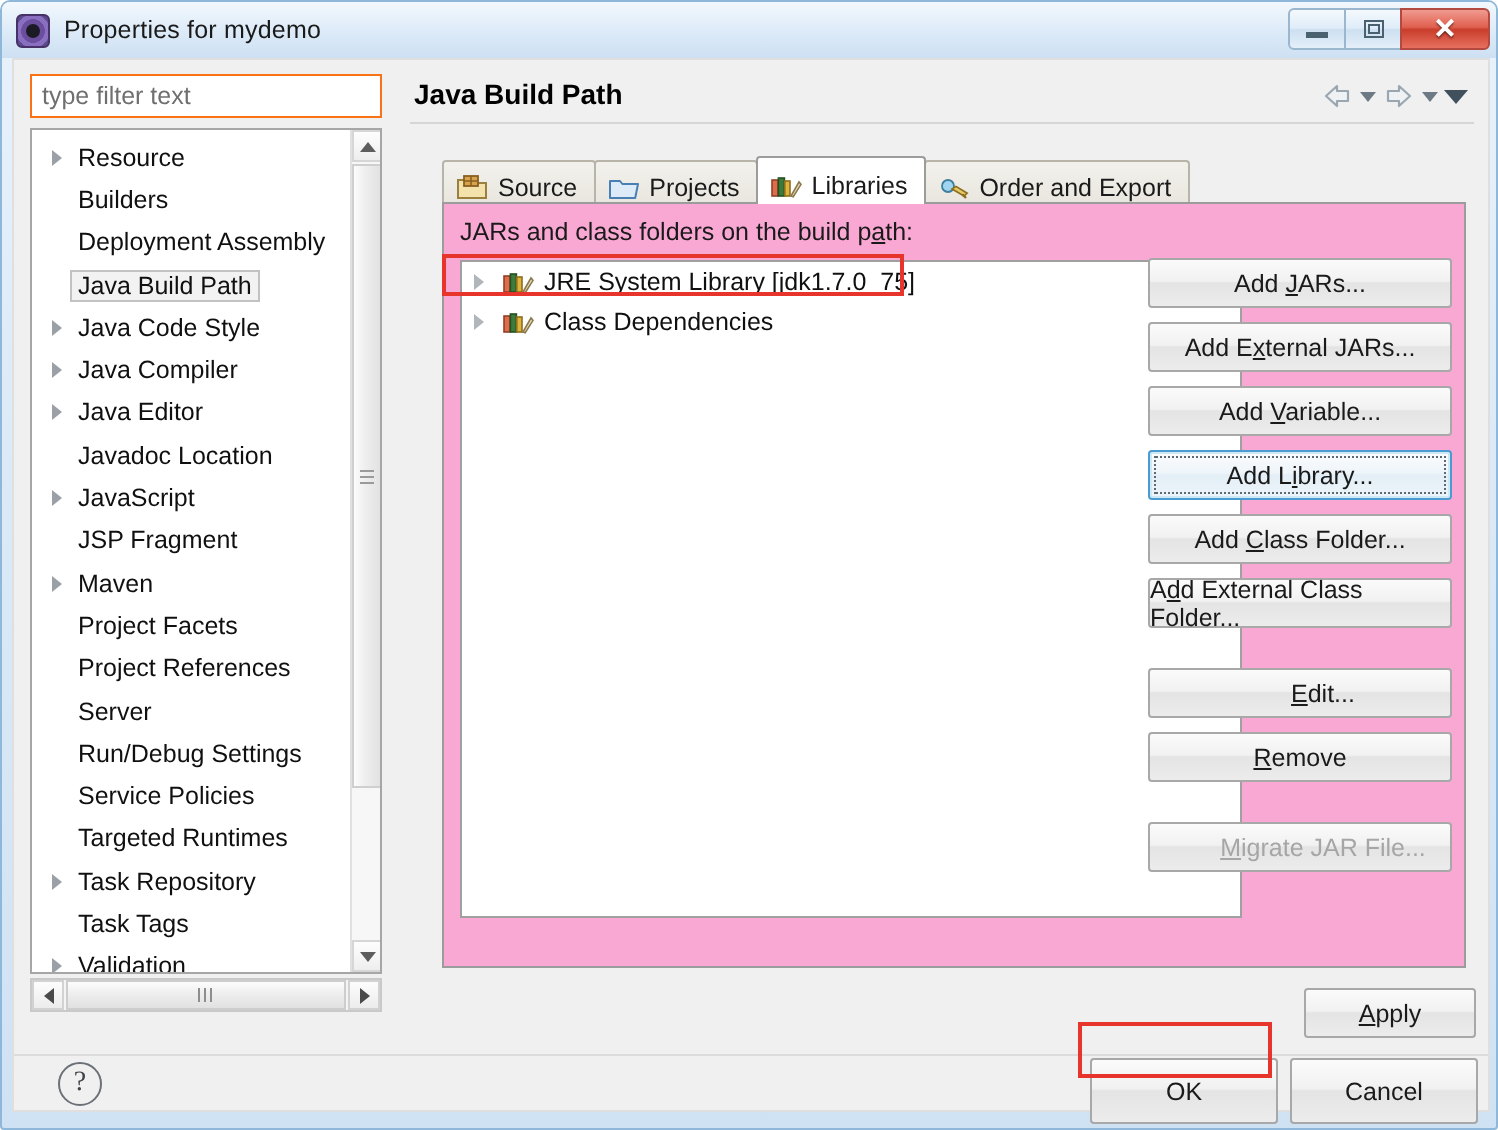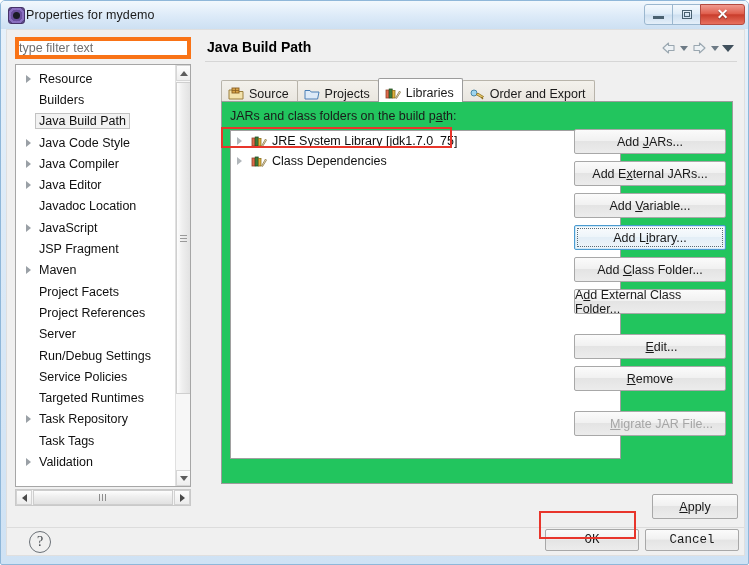--- a/index.html
+++ b/index.html
@@ -33,21 +33,21 @@
     border-radius: 3px;
     background: radial-gradient(circle at 50% 50%, #2b2b3a 0 28%, #6b4f9e 30% 55%, #8a6fc0 57% 78%, #5d4a8a 80% 100%);
     border: 1px solid #463268;
     position: relative;
   }
   .app-icon::after {
     content:""; position:absolute; left:4px; top:4px; width:7px; height:7px;
     border-radius:50%; background:#1b1b26;
   }
   .title-text {
-    margin-left: 1px;
+    margin-left: 7px;
     font-size: 12.5px;
     color: #1a1a1a;
     letter-spacing: .1px;
   }
   .win-btns {
     position: absolute; right: 3px; top: 2px;
     display: flex; align-items: center; height: 22px;
   }
   .wb {
     width: 29px; height: 21px;
@@ -84,24 +84,25 @@
 
   
   .left-col {
     position: absolute; left: 3px; top: 4px;
     width: 186px; height: 460px;
   }
   .filter-box {
     position: absolute; left: 5px; top: 3px;
     width: 176px; height: 22px;
     background: #ffffff;
-    border: 4px solid #f97316;
+    border: 1px solid #f97316;
     font-family: "Liberation Sans", sans-serif;
     font-size: 12.5px;
     color: #4e4e4e;
+    padding-left: 5px;
     outline: none;
   }
   .filter-box::placeholder { color: #6f6f6f; opacity: 1; }
 
   .tree-panel {
     position: absolute; left: 5px; top: 30px;
     width: 176px; height: 423px;
     background: #ffffff;
     border: 1px solid #a6a6a6;
     overflow: hidden;
@@ -248,21 +249,21 @@
     height: 24px;
     border-color: #9c9c9c;
     z-index: 3;
     position: relative;
   }
   .tab-ico { width: 16px; height: 14px; margin-right: 5px; flex: none; }
 
   .tab-body {
     position: absolute; left: 20px; top: 67px;
     width: 512px; height: 383px;
-    background: #22c55e;
+    background: #f9a8d4;
     border: 1px solid #9c9c9c;
     border-top: 1px solid #9c9c9c;
     z-index: 1;
   }
   .tab-mask {
     position: absolute; left: 0px; top: -1px;
     height: 1px; background: #ffffff;
     z-index: 4;
   }
   .body-label {
@@ -360,26 +361,26 @@
     width: 22px; height: 22px;
     border-radius: 50%;
     border: 1.6px solid #6b7177;
     color: #3f4449;
     font-size: 14px;
     display: flex; align-items: center; justify-content: center;
     font-family: "Liberation Serif", serif;
   }
   .btn-ok, .btn-cancel {
     position: absolute; top: 1px;
-    width: 94px; height: 22px;
+    width: 94px; height: 33px;
     background: linear-gradient(to bottom,#fbfbfb 0%,#f1f1f1 46%,#e4e4e4 50%,#ececec 100%);
     border: 1px solid #a8a8a8;
     border-radius: 2px;
     font-size: 12.5px; color:#1a1a1a;
-    display:flex;align-items:center;justify-content:center;font-family:Liberation Mono, monospace;
+    display:flex;align-items:center;justify-content:center;
   }
   .btn-ok { left: 538px; }
   .btn-cancel { left: 638px; }
 </style>
 </head>
 <body>
 
 <div class="window">
 
   <div class="titlebar">
@@ -405,20 +406,24 @@
 
       <div class="tree-panel">
         <div class="tree-list" id="tree-list">
             <div class="tree-item">
               <span class="tw arrow"></span>
               <span class="tree-label">Resource</span>
             </div>
             <div class="tree-item">
               <span class="tw"></span>
               <span class="tree-label">Builders</span>
+            </div>
+            <div class="tree-item">
+              <span class="tw"></span>
+              <span class="tree-label">Deployment Assembly</span>
             </div>
             <div class="tree-item selected">
               <span class="tw"></span>
               <span class="tree-label">Java Build Path</span>
             </div>
             <div class="tree-item">
               <span class="tw arrow"></span>
               <span class="tree-label">Java Code Style</span>
             </div>
             <div class="tree-item">

